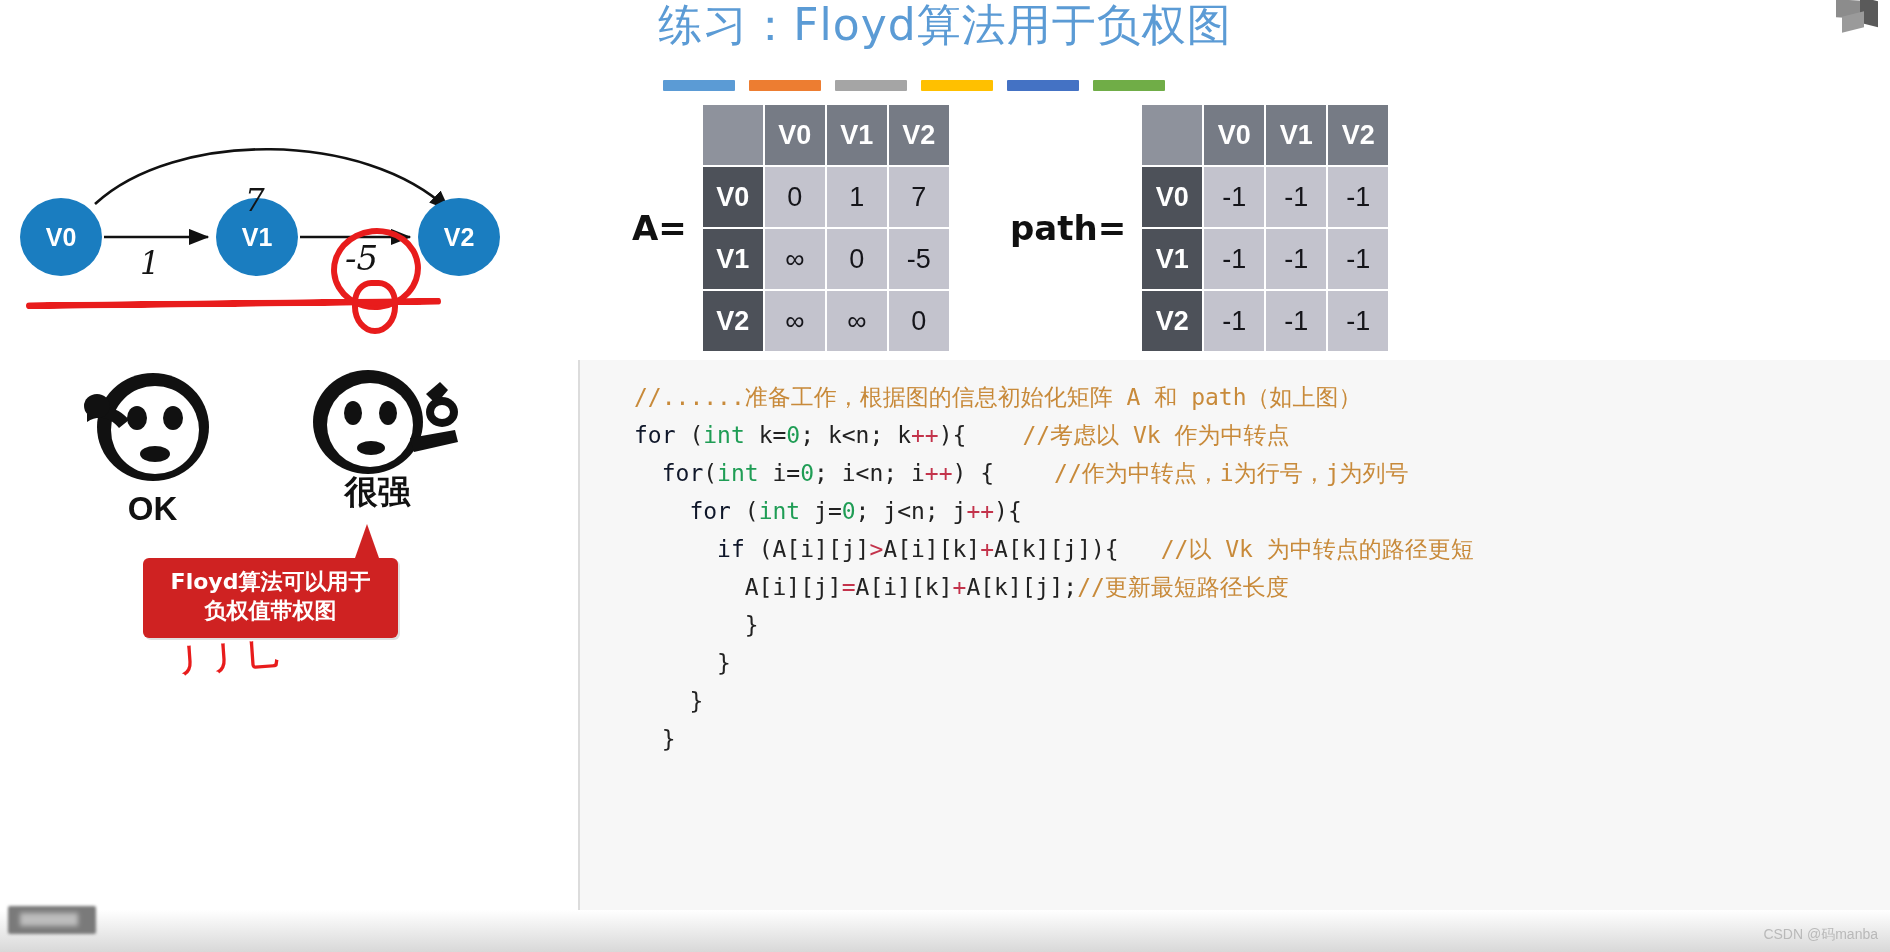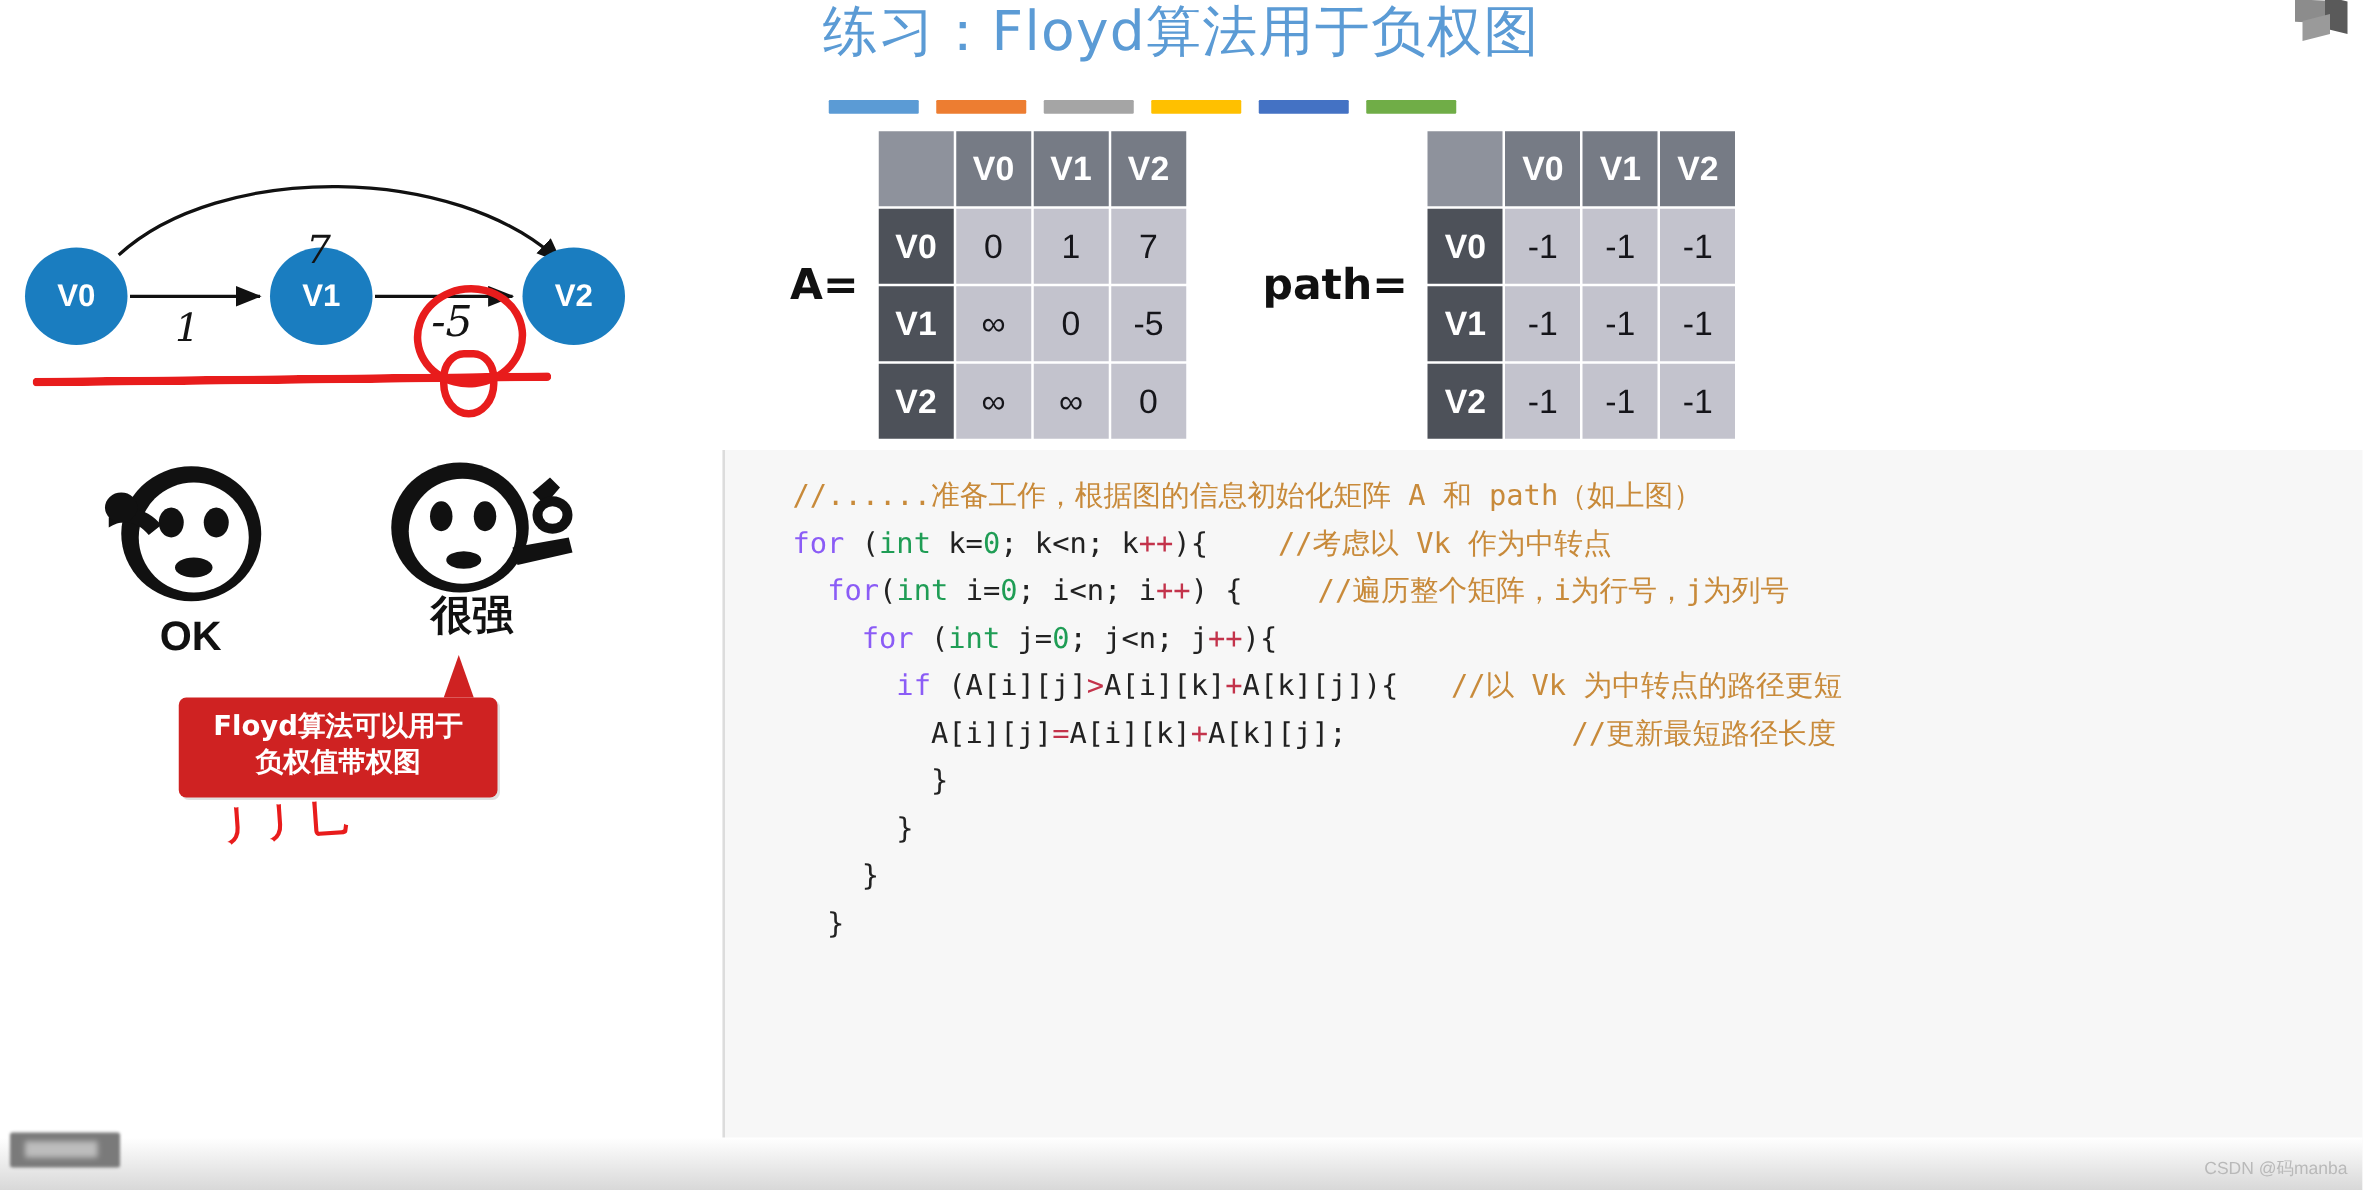--- a/index.html
+++ b/index.html
@@ -95,21 +95,21 @@
   
   #code-panel{
     position:absolute;left:578px;top:360px;width:1290px;height:592px;
     background:#f7f7f7;border-left:2px solid #dcdcdc;
     font-family:"DejaVu Sans Mono","Liberation Mono",monospace;
     overflow:hidden;
     padding-left:32px;
   }
   #code-lines{position:relative;padding:18px 0 0 22px;}
   .code-line{white-space:pre;font-size:23px;line-height:38px;color:#222;}
-  .kw{color:#8b5cf6;}
+  .kw{color:#0f172a;}
   .type{color:#1f9d55;}
   .num{color:#1f9d55;}
   .op{color:#c3334b;}
   .cmt{color:#c88a3a;}
   #csdn-watermark{position:absolute;right:12px;bottom:8px;font-size:14px;
      color:#b9b9b9;font-family:Liberation Sans, sans-serif;}
   #bottom-gradient{position:absolute;left:0;bottom:0;width:1890px;height:42px;
      background:linear-gradient(#ffffff 0%, #d8d8d8 100%);}
   #blur-box{position:absolute;left:8px;bottom:18px;width:88px;height:28px;
      background:#7a7a7a;border-radius:2px;filter:blur(1.4px);}
@@ -259,27 +259,27 @@
     </table>
 </div>
 
 <div id="code-panel">
 
   <div id="code-lines">
     <div class="code-line"><span class="cmt">//......准备工作，根据图的信息初始化矩阵 A 和 path（如上图）</span></div>
 
     <div class="code-line"><span class="kw">for</span><span> (</span><span class="type">int</span><span> k=</span><span class="num">0</span><span>; k&lt;n; k</span><span class="op">++</span><span>){</span><span class="cmt" style="margin-left:56px">//考虑以 Vk 作为中转点</span></div>
 
-    <div class="code-line"><span>  </span><span class="kw">for</span><span>(</span><span class="type">int</span><span> i=</span><span class="num">0</span><span>; i&lt;n; i</span><span class="op">++</span><span>) {</span><span class="cmt" style="margin-left:60px">//遍历整个矩阵，i为行号，j为列号</span></div>
+    <div class="code-line"><span>  </span><span class="kw">for</span><span>(</span><span class="type">int</span><span> i=</span><span class="num">0</span><span>; i&lt;n; i</span><span class="op">++</span><span>) {</span><span class="cmt" style="margin-left:60px">//作为中转点，i为行号，j为列号</span></div>
 
     <div class="code-line"><span>    </span><span class="kw">for</span><span> (</span><span class="type">int</span><span> j=</span><span class="num">0</span><span>; j&lt;n; j</span><span class="op">++</span><span>){</span></div>
 
     <div class="code-line"><span>      </span><span class="kw">if</span><span> (A[i][j]</span><span class="op">&gt;</span><span>A[i][k]</span><span class="op">+</span><span>A[k][j]){</span><span class="cmt" style="margin-left:42px">//以 Vk 为中转点的路径更短</span></div>
 
-    <div class="code-line"><span>        A[i][j]</span><span class="op">=</span><span>A[i][k]</span><span class="op">+</span><span>A[k][j];</span><span class="cmt" style="margin-left:180px">//更新最短路径长度</span></div>
+    <div class="code-line"><span>        A[i][j]</span><span class="op">=</span><span>A[i][k]</span><span class="op">+</span><span>A[k][j];</span><span class="cmt" style="">//更新最短路径长度</span></div>
 
 
     <div class="code-line"><span>        }</span></div>
     <div class="code-line"><span>      }</span></div>
     <div class="code-line"><span>    }</span></div>
     <div class="code-line"><span>  }</span></div>
   </div>
 </div>
 
 <div id="bottom-gradient"></div>

